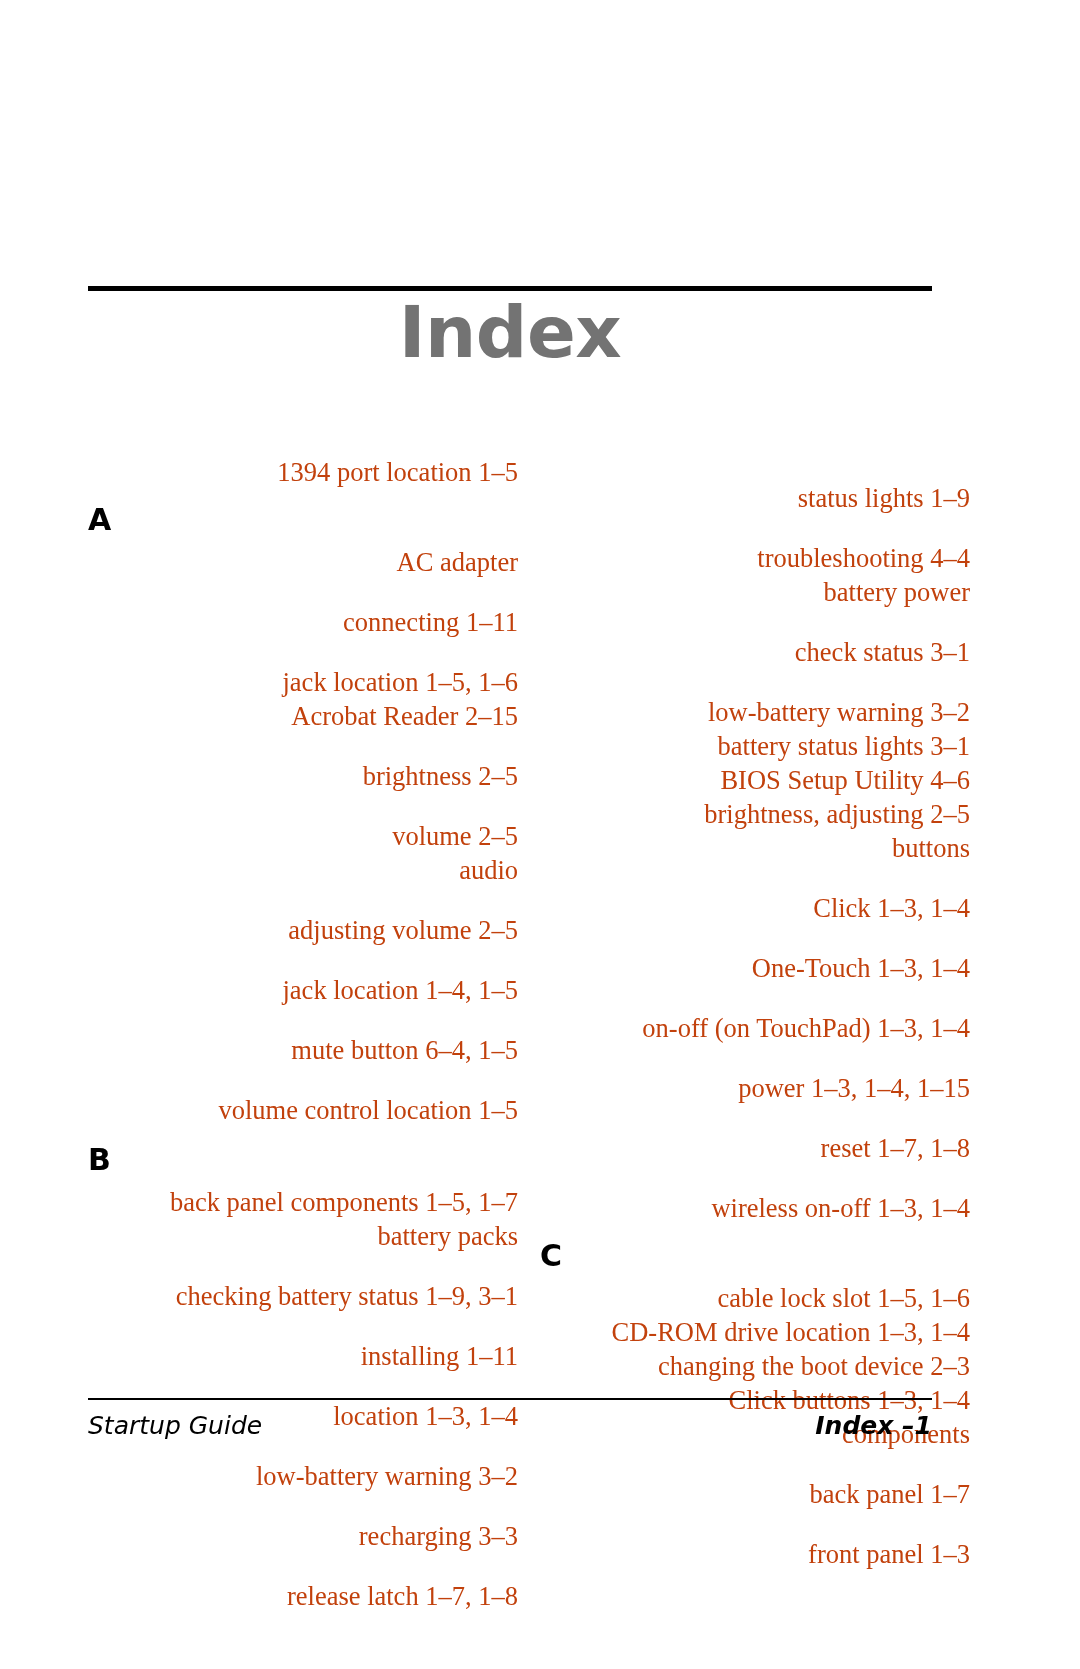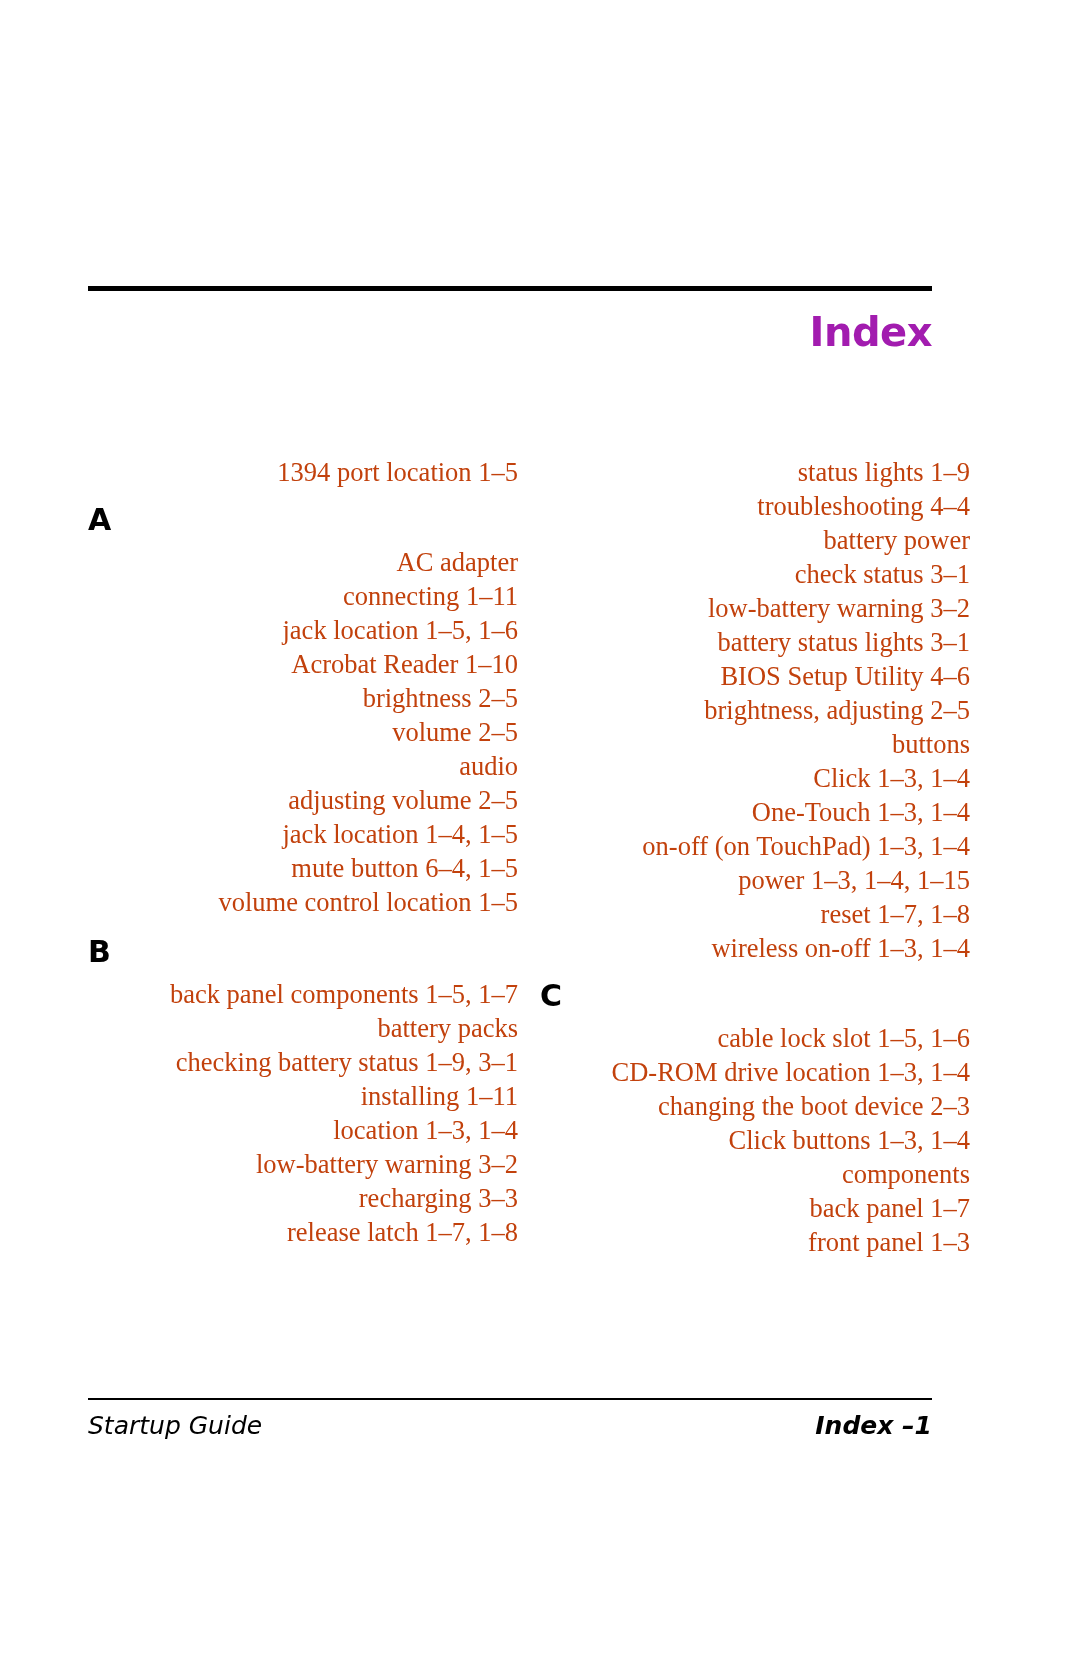--- a/index.html
+++ b/index.html
@@ -30,27 +30,27 @@
     top: 286px;
     width: 844px;
   }
   .header-rule {
     width: 100%;
     height: 5px;
     background: #000000;
   }
   .page-title {
     margin-top: 6px;
-    text-align: right;
+    text-align: center;
     font-family: "DejaVu Sans", "Liberation Sans", sans-serif;
     font-weight: bold;
-    font-size: 40px;
+    font-size: 72px;
     line-height: 70px;
     letter-spacing: -0.5px;
-    color: #a21caf;
+    color: #737373;
   }
 
   
   .columns {
     position: absolute;
     left: 88px;
     top: 455px;
     width: 880px;
     display: flex;
     flex-direction: row;
@@ -77,20 +77,21 @@
     padding-left: 0px;
     text-indent: 0px;
   }
   .entry.level-0.wrapped {
     padding-left: 22px;
     text-indent: -22px;
   }
   .entry.level-1 {
     padding-left: 38px;
     text-indent: 0px;
+    margin-top: 26px;
   }
   .entry.level-1.wrapped {
     padding-left: 60px;
     text-indent: -22px;
   }
 
   
   .letter {
     font-family: "DejaVu Sans", "Liberation Sans", sans-serif;
     font-weight: bold;
@@ -141,21 +142,21 @@
     <div class="page-title">Index</div>
   </div>
 
   <div class="columns">
     <div class="column left" id="col-left">
         <div class="entry level-0">1394 port location 1–5</div>
         <div class="letter first">A</div>
         <div class="entry level-0">AC adapter</div>
         <div class="entry level-1">connecting 1–11</div>
         <div class="entry level-1">jack location 1–5, 1–6</div>
-        <div class="entry level-0">Acrobat Reader 1–10</div>
+        <div class="entry level-0">Acrobat Reader 2–15</div>
         <div class="entry level-1">brightness 2–5</div>
         <div class="entry level-1">volume 2–5</div>
         <div class="entry level-0">audio</div>
         <div class="entry level-1">adjusting volume 2–5</div>
         <div class="entry level-1">jack location 1–4, 1–5</div>
         <div class="entry level-1">mute button 6–4, 1–5</div>
         <div class="entry level-1">volume control location 1–5</div>
         <div class="letter">B</div>
         <div class="entry level-0 wrapped">back panel components 1–5, 1–7</div>
         <div class="entry level-0">battery packs</div>

